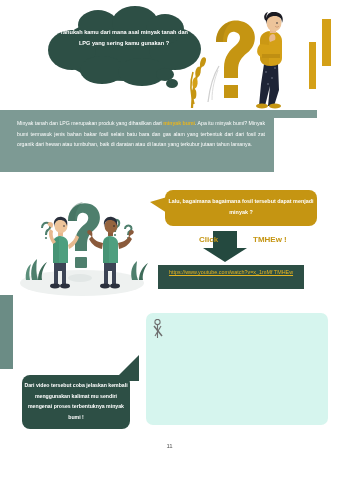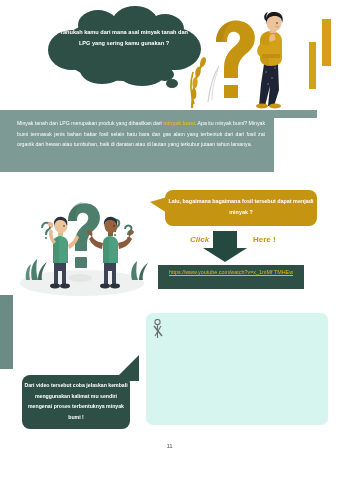--- a/index.html
+++ b/index.html
@@ -183,21 +183,21 @@
 
   
   .click-label, .here-label {
     position: absolute;
     top: 235px;
     z-index: 8;
     color: #c59512;
     font-size: 8px;
     font-weight: 700;
   }
-  .click-label { left: 190px; font-style: italic; }
+  .click-label { left: 199px; }
   .here-label  { left: 253px; }
 
   .arrow-down {
     position: absolute;
     left: 213px;
     top: 231px;
     width: 24px;
     height: 18px;
     background: #24493f;
     z-index: 6;
@@ -396,21 +396,21 @@
 
   <div class="teal-strip"></div>
   <div class="para-block"></div>
   <div class="para-text"><span>Minyak tanah dan LPG merupakan produk yang dihasilkan dari </span><b>minyak bumi</b><span>. Apa itu minyak bumi? Minyak bumi termasuk jenis bahan bakar fosil selain batu bara dan gas alam yang terbentuk dari dari fosil zat organik dari hewan atau tumbuhan, baik di daratan atau di lautan yang terkubur jutaan tahun lamanya.</span></div>
 
   <div class="callout-yellow"></div>
   <div class="callout-yellow-tail"></div>
   <div class="callout-yellow-text">Lalu, bagaimana bagaimana fosil tersebut dapat menjadi minyak ?</div>
 
   <div class="click-label">Click</div>
-  <div class="here-label">Here !</div>
+  <div class="here-label">TMHEw !</div>
   <div class="arrow-down"></div>
   <div class="arrow-head"></div>
 
   <div class="url-box"></div>
   <div class="url-text">https://www.youtube.com/watch?v=x_1mMf TMHEw</div>
 
   <svg class="illus-people" viewBox="0 0 148 102">
 
     <ellipse cx="74" cy="88" rx="62" ry="13" fill="#eef1f0"></ellipse>
     <ellipse cx="72" cy="83" rx="12" ry="4" fill="#e2e7e6"></ellipse>

